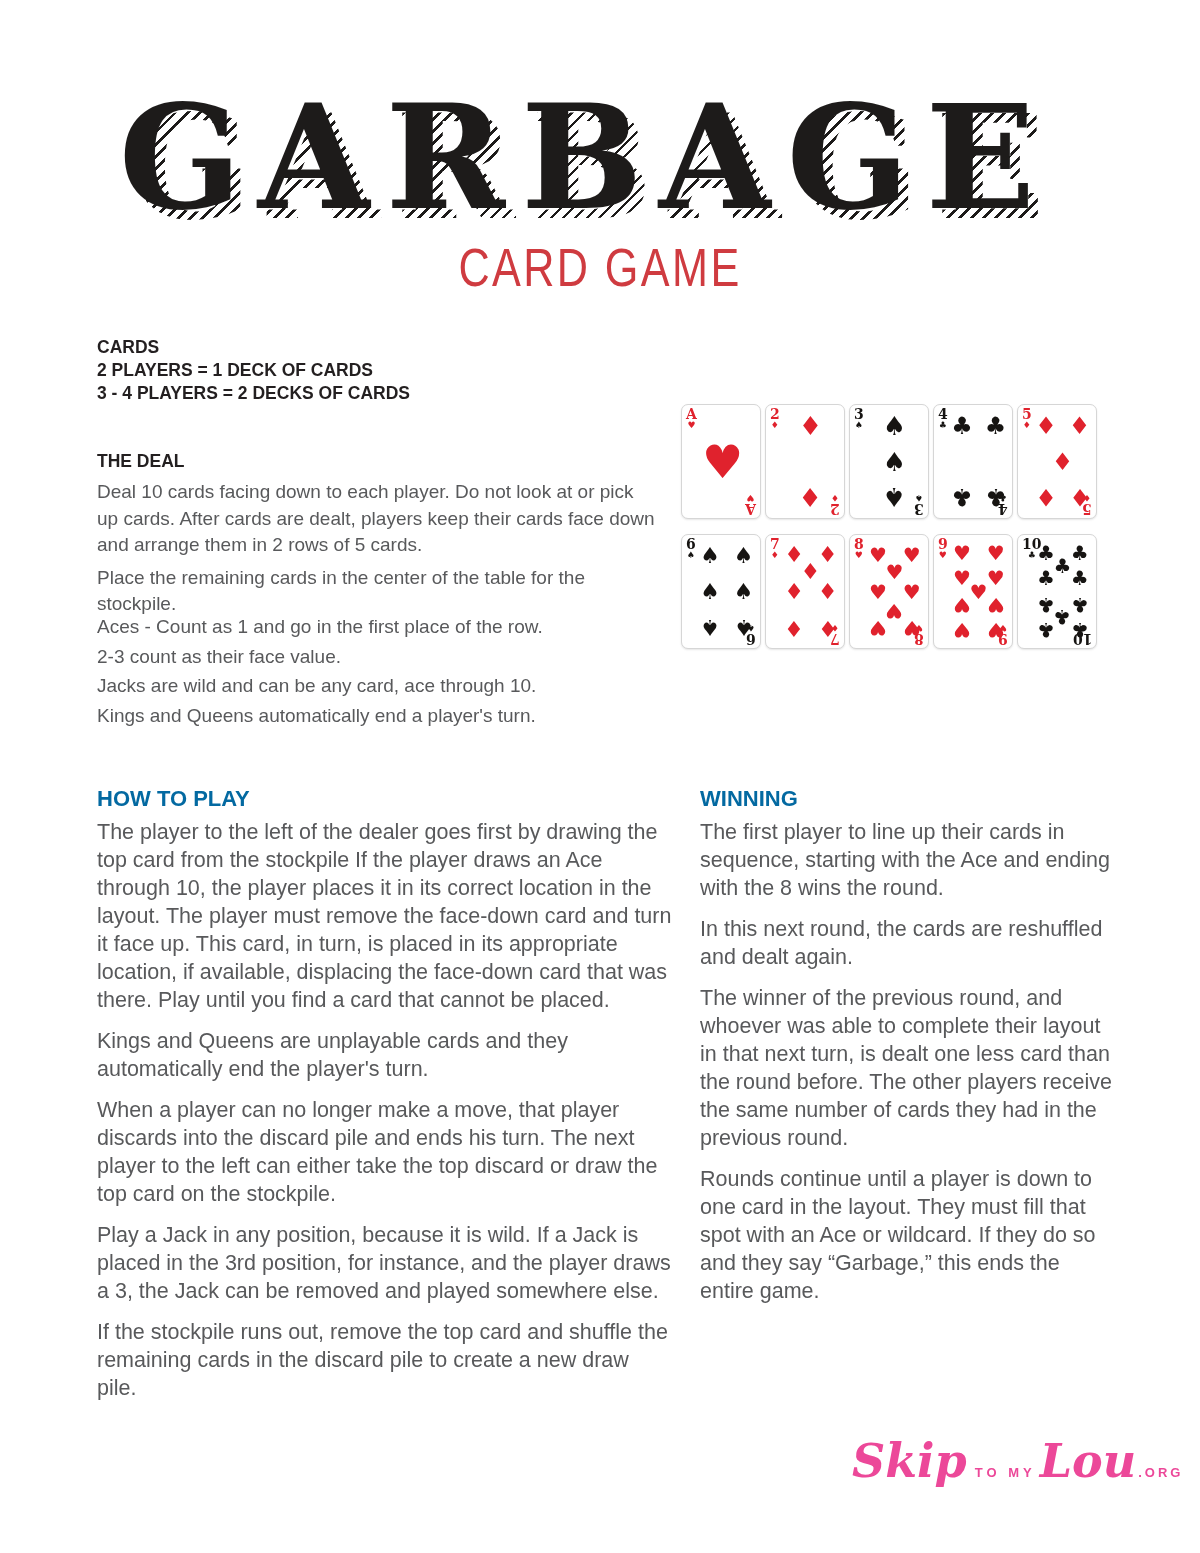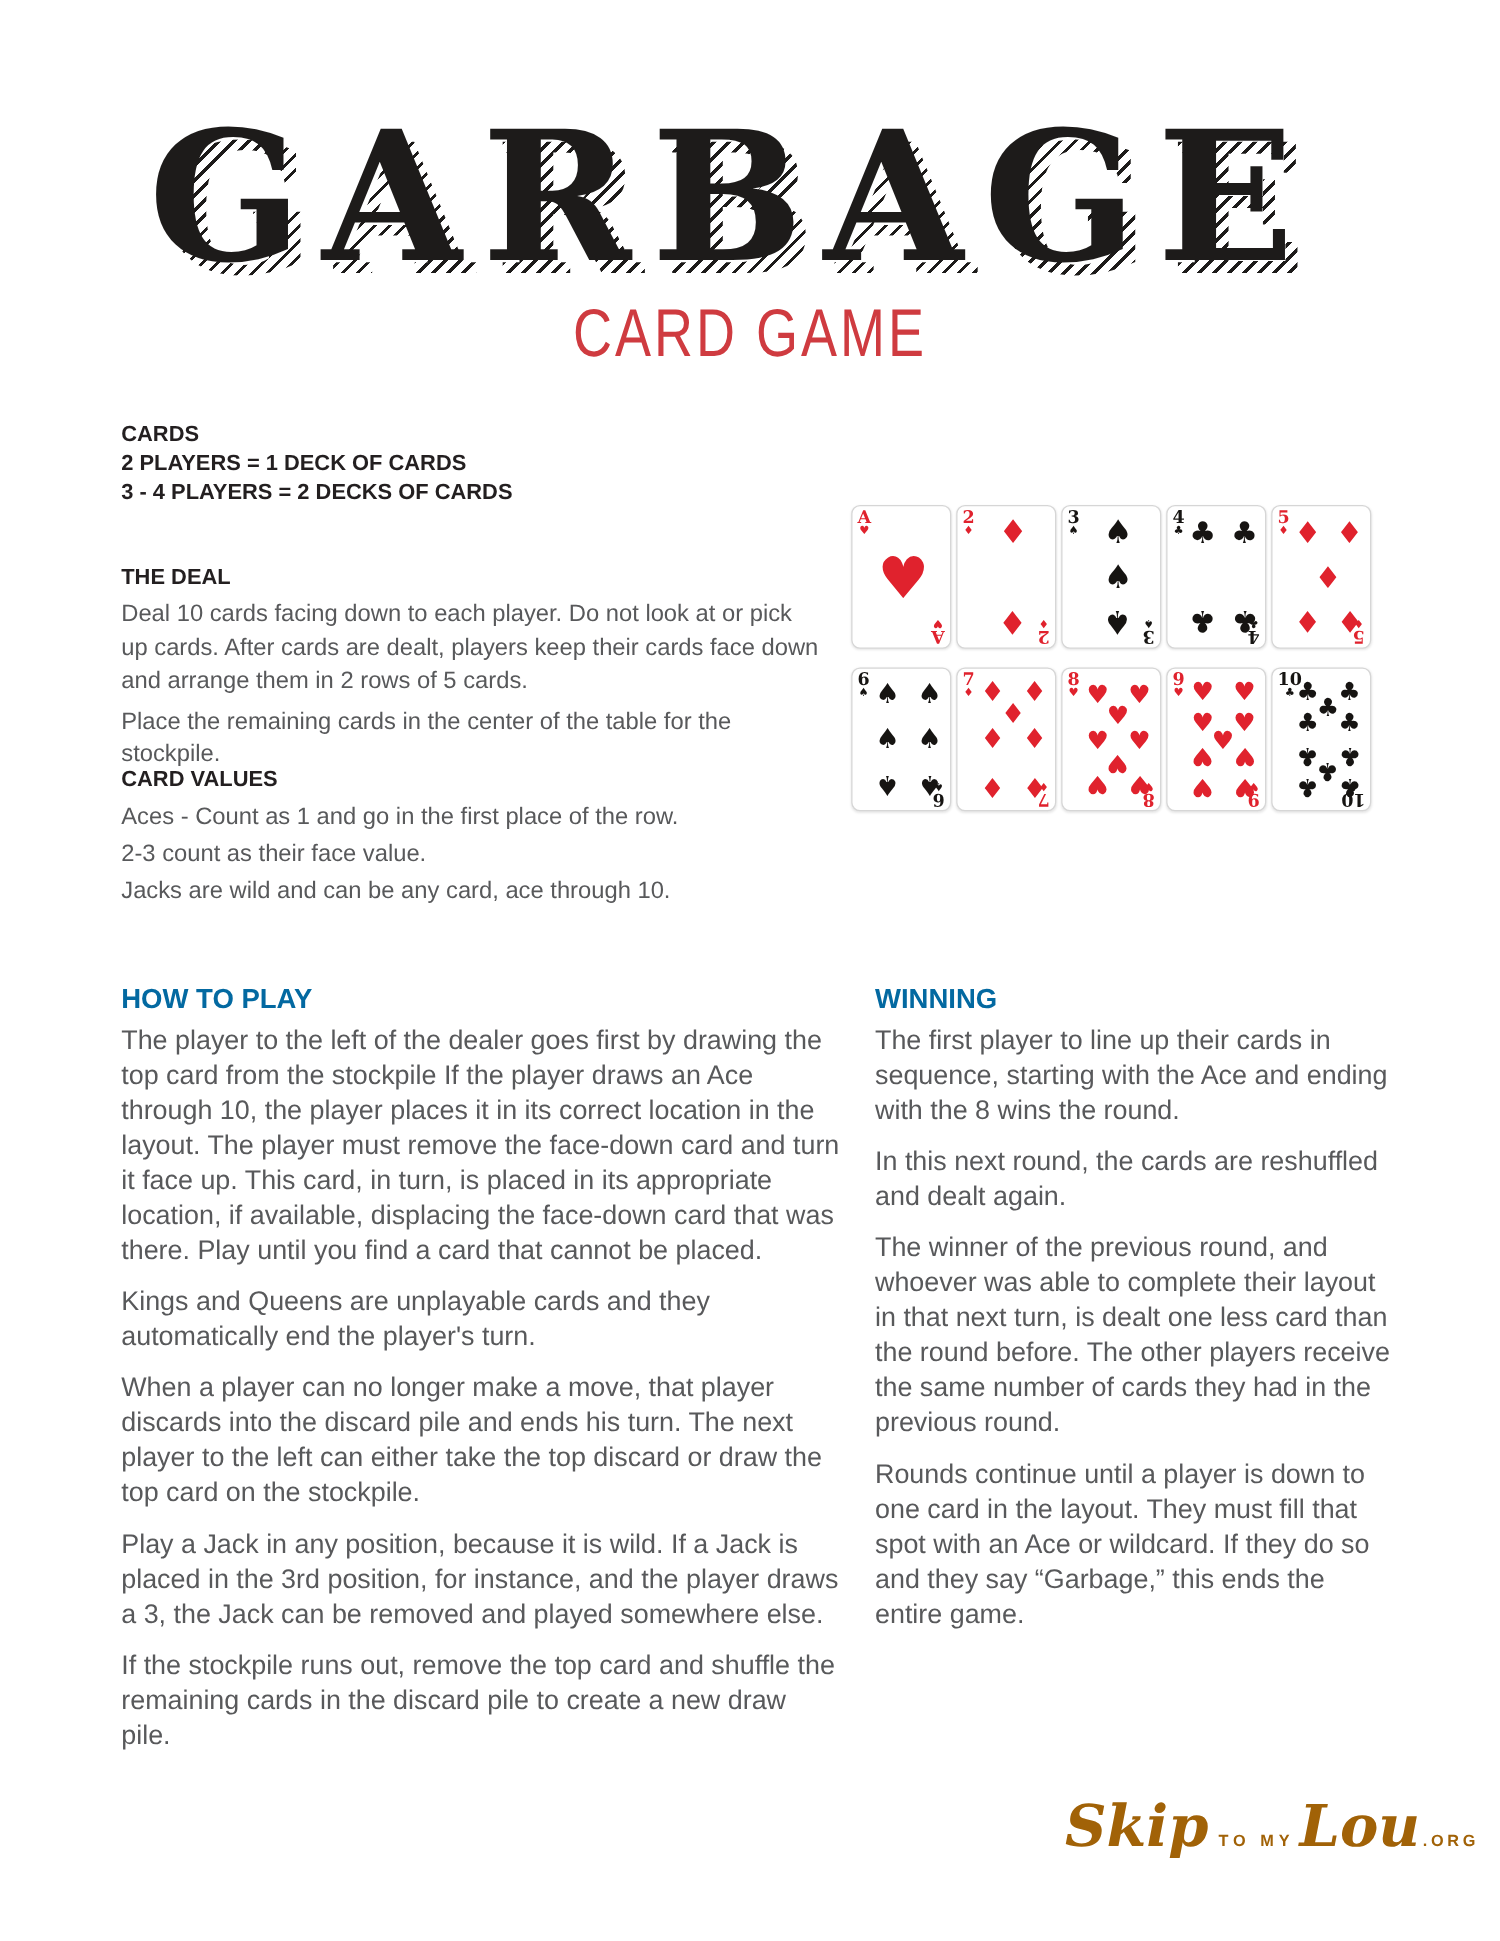--- a/index.html
+++ b/index.html
@@ -50,21 +50,21 @@
   }
   .idx{
     position:absolute; top:3px; left:4px; text-align:center;
     font-family:"DejaVu Serif", serif; font-weight:bold; font-size:14px; line-height:13px;
   }
   .idx .s{display:block; font-size:9px; line-height:8px; font-family:"DejaVu Sans", sans-serif;}
   .idx.bottom{top:auto; left:auto; bottom:3px; right:4px; transform:rotate(180deg);}
   .pip{position:absolute; transform:translate(-50%,-50%); font-family:"DejaVu Sans", sans-serif; line-height:1;}
   .pip.flip{transform:translate(-50%,-50%) rotate(180deg);}
   
-  .logo{position:absolute; left:852px; top:1438px; display:flex; align-items:baseline; color:#a16207; white-space:nowrap;}
+  .logo{position:absolute; left:852px; top:1438px; display:flex; align-items:baseline; color:#ec4899; white-space:nowrap;}
   .logo .script{font-family:"DejaVu Serif", serif; font-style:italic; font-weight:bold; font-size:46px; line-height:1;}
   .logo .caps{font-size:13px; font-weight:bold; letter-spacing:4px; margin:12px 4px 0 8px;}
   .logo .caps.org{margin:0 0 0 2px; letter-spacing:3px;}
 </style>
 </head>
 <body>
 
 <div class="page">
 
   <div class="title-wrap">
@@ -79,24 +79,24 @@
     <div class="bold-line">3 - 4 PLAYERS =  2 DECKS OF CARDS</div>
   </section>
 
   <section class="sec sec-deal">
     <div class="h-small">THE DEAL</div>
     <p>Deal 10 cards facing down to each player. Do not look at or pick up cards.  After cards are dealt, players keep their cards face down and arrange them in 2 rows of 5 cards.</p>
     <p>Place the remaining cards in the center of the table for the stockpile.</p>
   </section>
 
   <section class="sec sec-values">
-    <div class="h-small">CARD VALUES</div>
     <div class="val-line">Aces - Count as 1 and go in the first place of the row.</div>
     <div class="val-line">2-3 count as their face value.</div>
     <div class="val-line">Jacks are wild and can be any card, ace through 10.</div>
+    <div class="val-line">Kings and Queens automatically end a player's turn.</div>
   </section>
 
   <div class="card-grid" id="card-grid">
       <div class="card">
         <div class="idx" style="color: rgb(224, 34, 45);"><span>A</span><span class="s">♥</span></div>
         <div class="idx bottom" style="color: rgb(224, 34, 45);"><span>A</span><span class="s">♥</span></div>
         <span class="pip" style="left: 52%; top: 50%; color: rgb(224, 34, 45); font-size: 46px;">♥</span>
       </div>
       <div class="card">
         <div class="idx" style="color: rgb(224, 34, 45);"><span>2</span><span class="s">♦</span></div>

